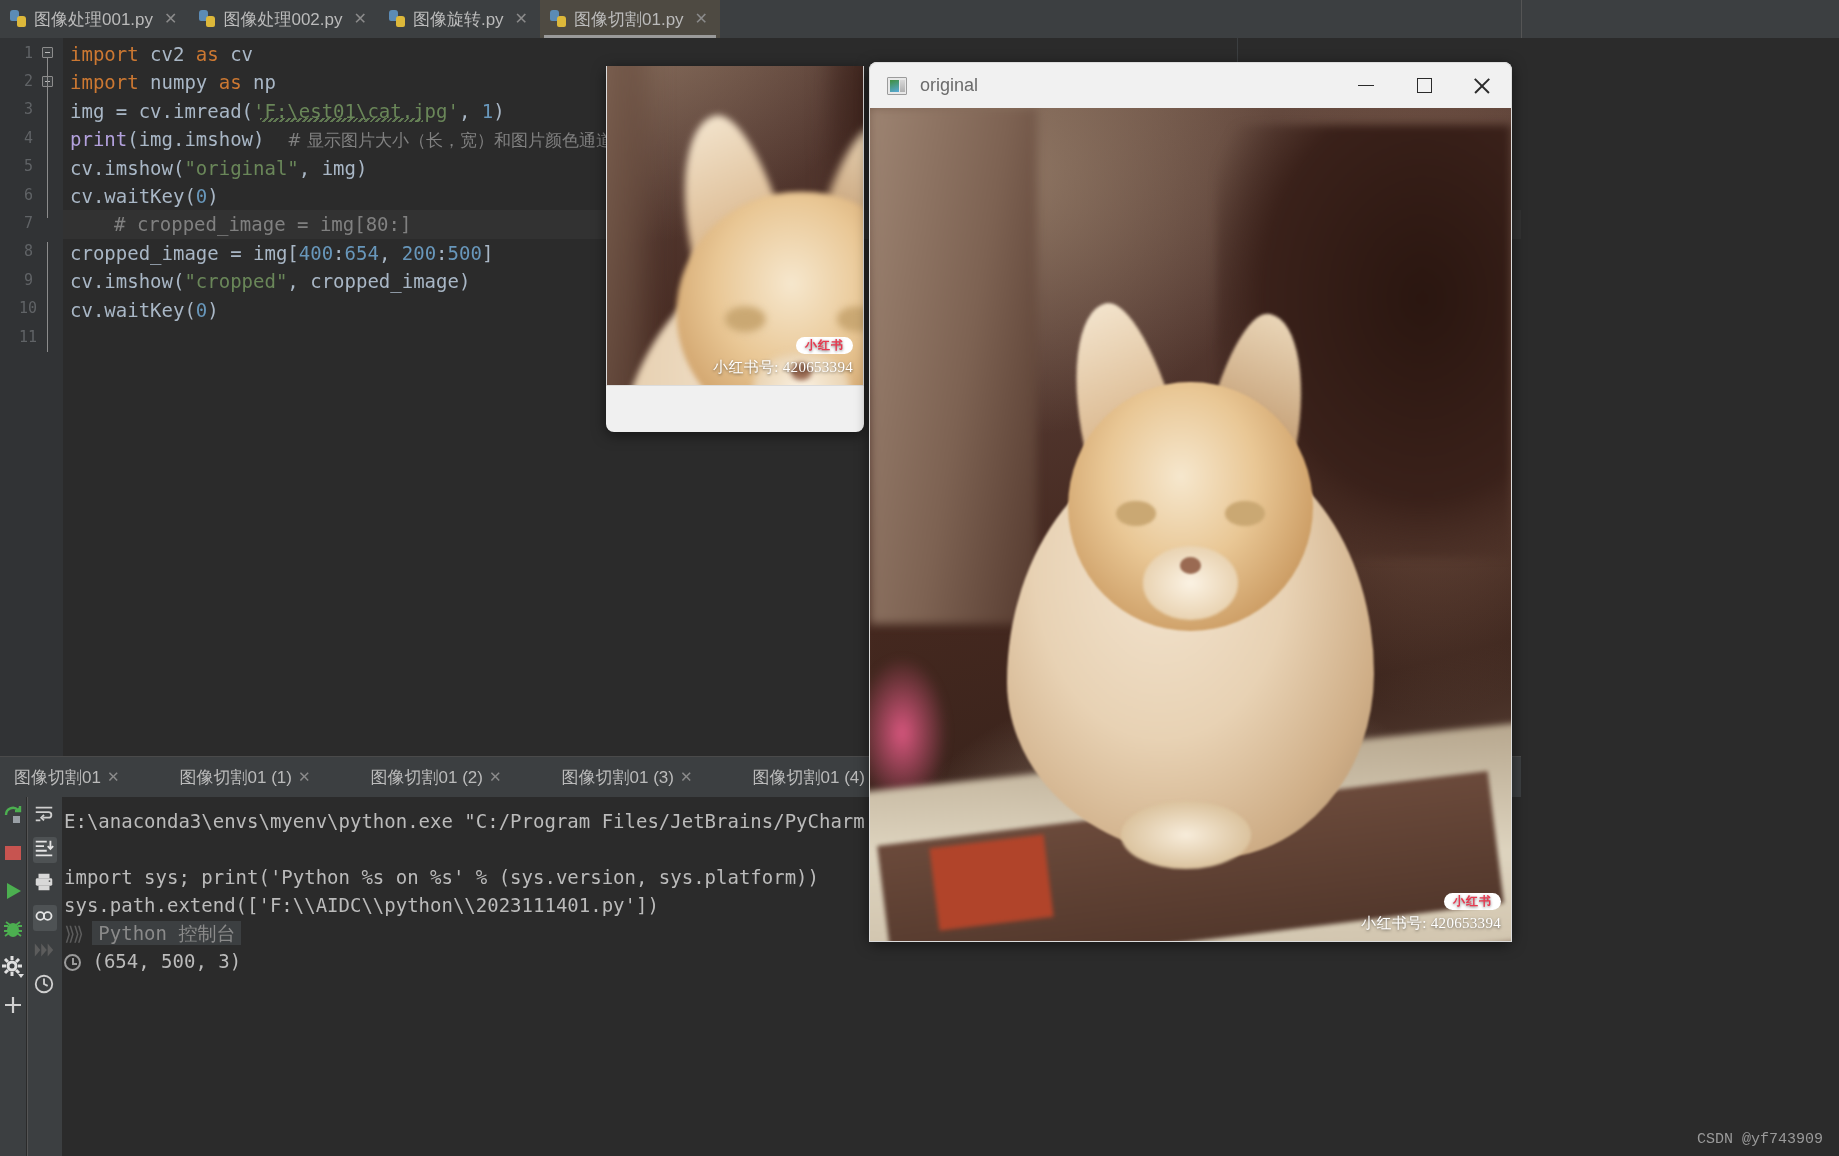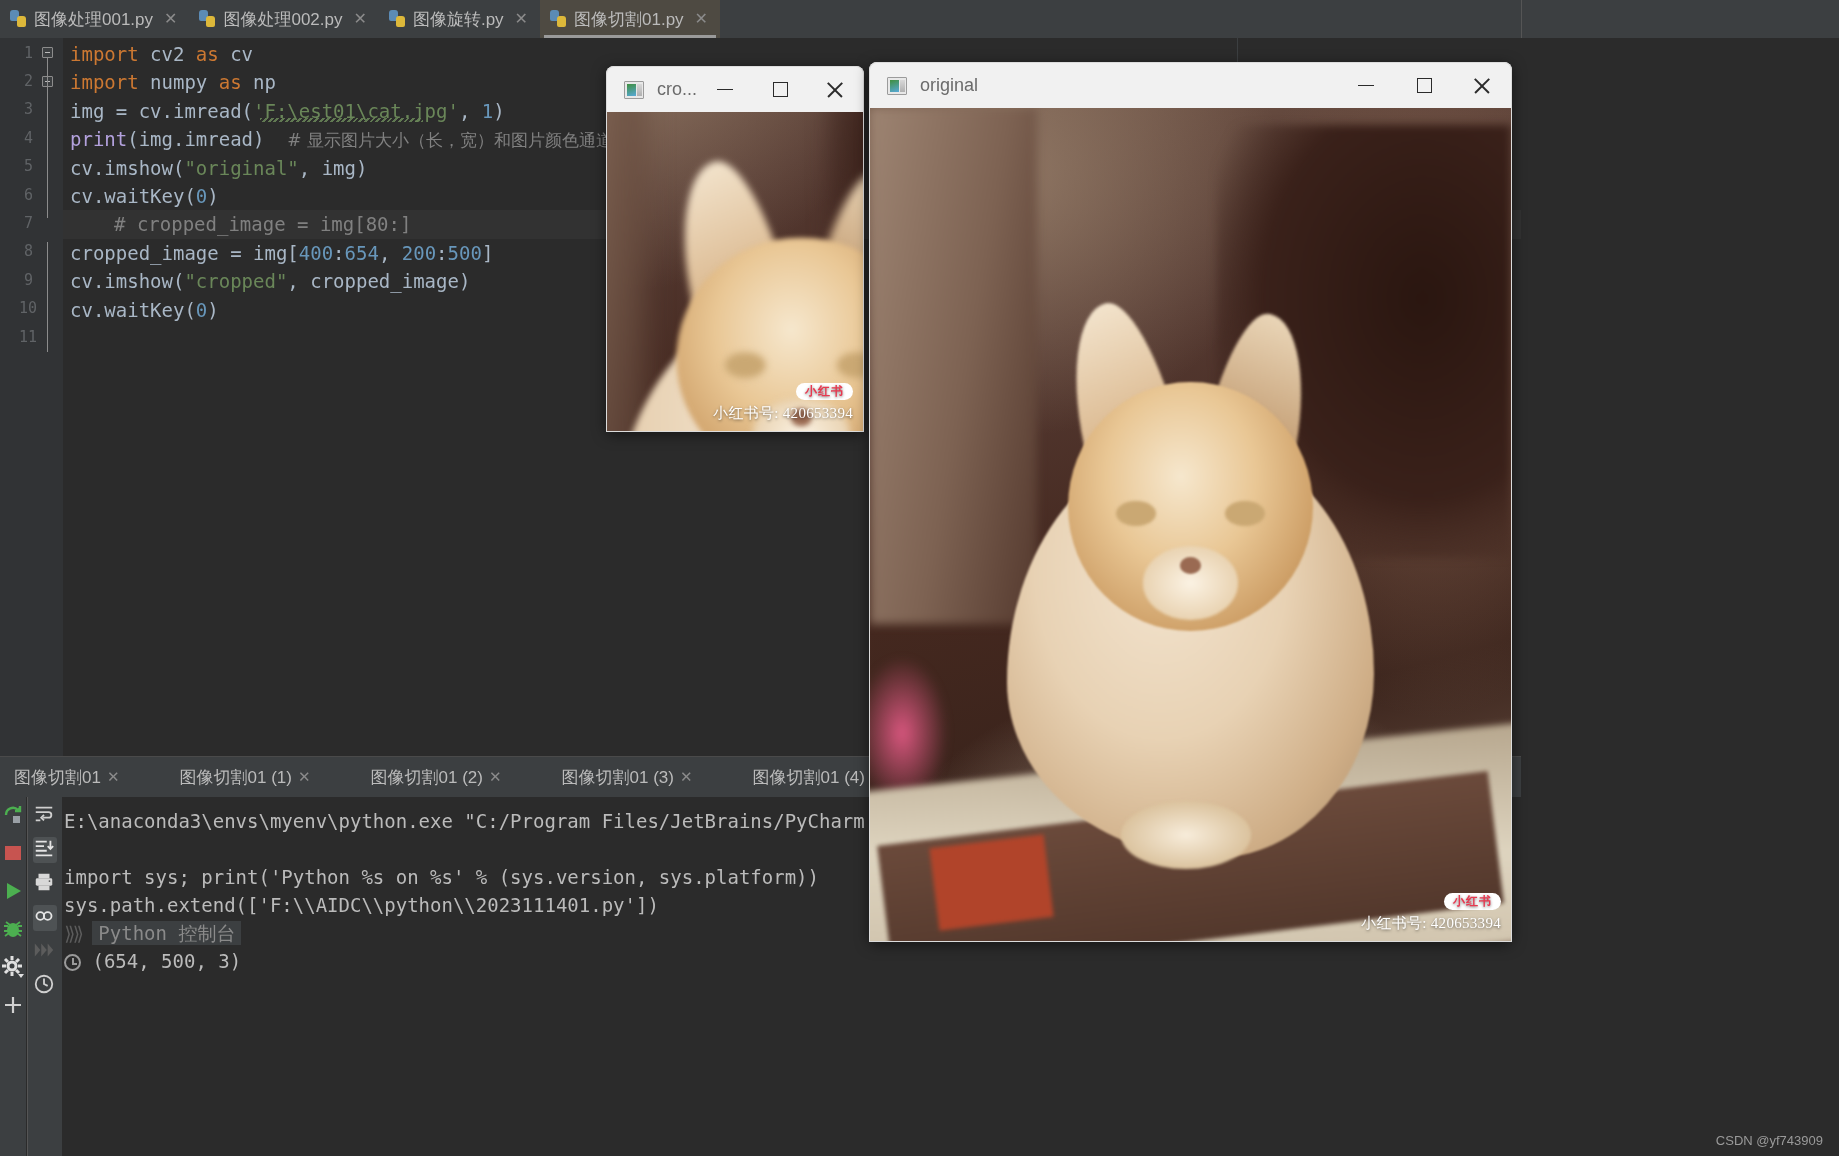--- a/index.html
+++ b/index.html
@@ -127,21 +127,21 @@
   
   .right-panel {
     position: absolute; left: 1521px; top: 38px; width: 318px; height: 1118px;
     background: #2b2b2b;
   }
   .right-top-strip {
     position:absolute; left:1521px; top:38px; width:318px; height:25px; background:#3c3f41;
   }
   .csdn {
     position: absolute; right: 16px; bottom: 8px;
-    color: #9a9a9a; font-size: 13px; font-family:Liberation Sans, sans-serif;
+    color: #9a9a9a; font-size: 15px; font-family:Liberation Mono, monospace;
   }
 
   
   .cvwin { position: absolute; background: #f0f0f0; box-shadow: 0 3px 14px rgba(0,0,0,.5); }
   .cvtitle {
     height: 46px; display: flex; align-items: center;
     background: #f1f1f1; border-radius: 8px 8px 0 0;
     border-top:1px solid #dcdcdc; border-left:1px solid #dcdcdc; border-right:1px solid #dcdcdc;
   }
   .cvicon {
@@ -326,21 +326,21 @@
       <div class="fold-stem" style="top:204px; height:110px"></div>
     </div>
 
     <div class="code">
       <div class="line"><span class="kw">import</span><span> cv2 </span><span class="kw">as</span><span> cv</span></div>
 
       <div class="line"><span class="kw">import</span><span> numpy </span><span class="kw">as</span><span> np</span></div>
 
       <div class="line"><span>img = cv.imread(</span><span class="str">'F:\est01\cat.jpg'</span><span>, </span><span class="num">1</span><span>)</span><span class="squig" style="left:197px; width:163px"></span></div>
 
-      <div class="line"><span class="fn">print</span><span>(img.imread)  </span><span class="cmt-cn"># 显示图片大小（长，宽）和图片颜色通道数量</span></div>
+      <div class="line"><span class="fn">print</span><span>(img.imshow)  </span><span class="cmt-cn"># 显示图片大小（长，宽）和图片颜色通道数量</span></div>
 
       <div class="line"><span>cv.imshow(</span><span class="str">"original"</span><span>, img)</span></div>
 
       <div class="line"><span>cv.waitKey(</span><span class="num">0</span><span>)</span></div>
 
       <div class="line hl"><span class="cmt"># cropped_image = img[80:]</span></div>
 
       <div class="line"><span>cropped_image = img[</span><span class="num">400</span><span>:</span><span class="num">654</span><span>, </span><span class="num">200</span><span>:</span><span class="num">500</span><span>]</span></div>
 
       <div class="line"><span>cv.imshow(</span><span class="str">"cropped"</span><span>, cropped_image)</span></div>
@@ -465,33 +465,20 @@
 
     <div class="console-out"><span>E:\anaconda3\envs\myenv\python.exe "C:/Program Files/JetBrains/PyCharm 2023.1/p</span>
 <span></span>
 <span>import sys; print('Python %s on %s' % (sys.version, sys.platform))</span>
 <span>sys.path.extend(['F:\\AIDC\\python\\2023111401.py'])</span>
 <span class="arrows">⟫⟫</span> <span class="chip">Python 控制台</span>
 <span class="clock-ic"></span> <span>(654, 500, 3)</span></div>
   </div>
 
   <div class="cvwin" style="left:606px; top:66px; width:258px; height:366px; border-radius:8px;">
-    <div class="cvtitle">
-      <span class="cvicon"></span>
-      <span class="cvtitle-text">cro...</span>
-      <span class="wbtn">
-          <i class="min"></i>
-        </span>
-      <span class="wbtn">
-          <i class="max"></i>
-        </span>
-      <span class="wbtn">
-          <i class="cls"></i>
-        </span>
-    </div>
     <div class="cvbody" style="height:320px;">
       <div class="scene" style="transform: scale(2.55) translate(-2%, 19%); transform-origin: 30% 60%;">
         <div class="bg"></div>
         <div class="pillar"></div>
         <div class="darkfold"></div>
 
         <div class="cat">
           <div class="body"></div>
           <div class="ear-l"></div>
           <div class="ear-r"></div>

